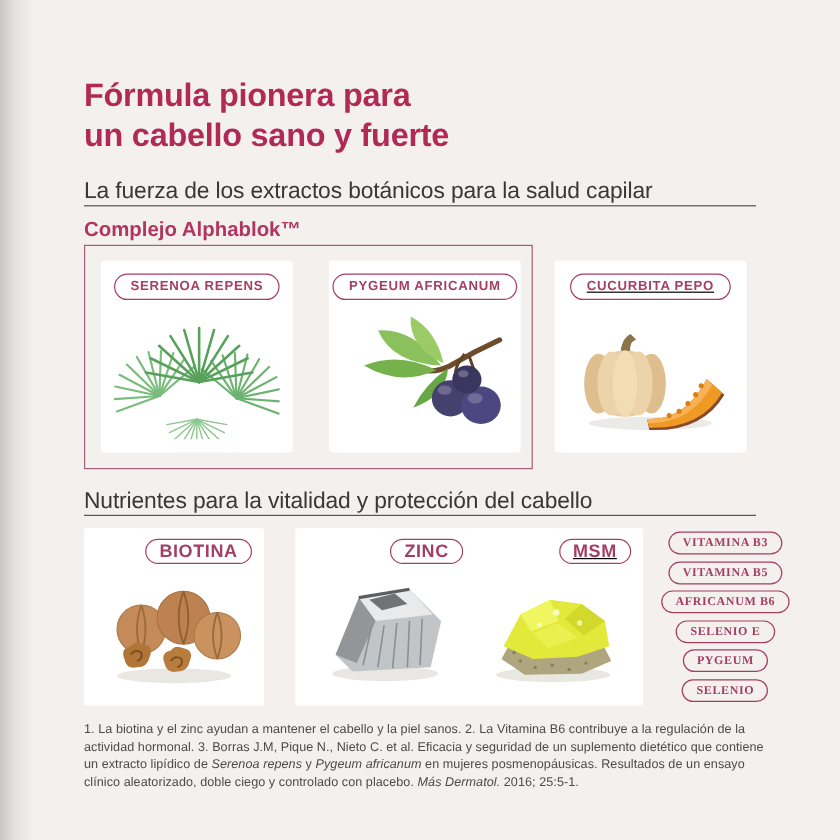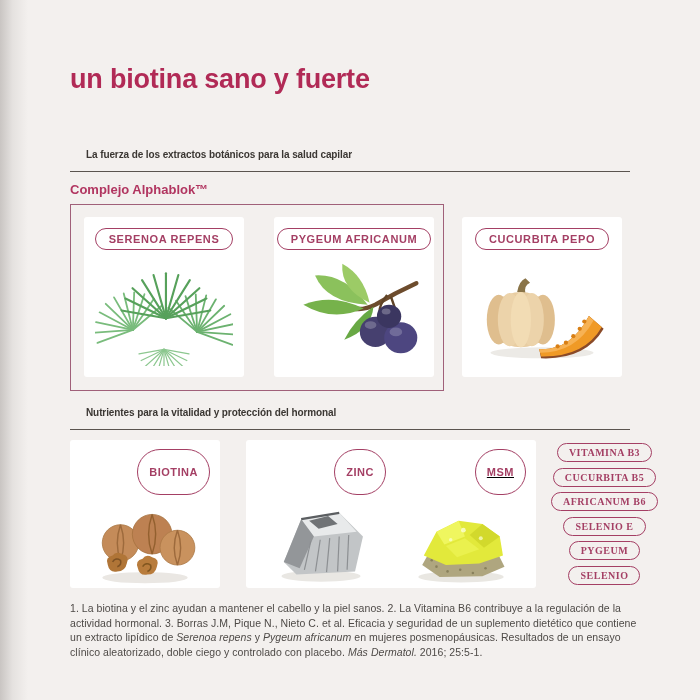--- a/index.html
+++ b/index.html
@@ -13,56 +13,56 @@
     position:absolute; left:0; top:0; width:28px; height:700px;
     background:linear-gradient(to right, rgba(104,97,94,0.30), rgba(104,97,94,0.10) 45%, rgba(104,97,94,0));
     pointer-events:none;
   }
   .page-title{
     position:absolute; left:70px; top:62px;
     color:#b12a56; font-size:27px; font-weight:700; line-height:34px; letter-spacing:-0.2px;
   }
   .section-heading{
     position:absolute; left:70px;
-    color:#3b3733; font-size:10px; font-weight:700; letter-spacing:-0.1px; white-space:nowrap;margin-left:16px;
+    color:#3b3733; font-size:19px; font-weight:400; letter-spacing:-0.1px; white-space:nowrap;
   }
   .heading-botanicals{ top:149px; }
   .heading-nutrients{ top:407px; }
   .rule{
     position:absolute; left:70px; width:560px; height:1.3px; background:#5a544f;
   }
   .rule-1{ top:171px; }
   .rule-2{ top:429px; }
   .complex-label{
     position:absolute; left:70px; top:182px;
-    color:#b13560; font-size:13px; font-weight:700;
+    color:#b13560; font-size:17px; font-weight:700;
   }
   .alpha-box{
     position:absolute; left:70px; top:204px; width:374px; height:187px;
     border:1.5px solid #a06079; background:transparent;
   }
   .card{
     position:absolute; background:#ffffff; border-radius:3px;
     display:flex; flex-direction:column; align-items:center;
   }
   .card-top{ width:160px; height:160px; top:217px; }
   .card-serenoa{ left:84px; }
   .card-pygeum{ left:274px; }
-  .card-cucurbita{ left:462px; }
+  .card-cucurbita{ left:462px;text-decoration:underline; }
   .card-bottom{ width:150px; height:148px; top:440px; }
   .card-biotina{ left:70px; }
   .card-zinc{ left:228px;margin-left:18px; }
   .card-msm{ left:386px;text-decoration:underline; }
   .pill{
     display:inline-flex; align-items:center; justify-content:center;
     border:1.5px solid #a43f64; border-radius:999px; background:#ffffff;
     color:#a43f64; font-weight:700; white-space:nowrap;
   }
   .card-top .pill{ margin-top:11px; font-size:11px; letter-spacing:0.6px; padding:4px 13px; }
-  .card-bottom .pill{ align-self:flex-end; margin:9px 10px 0 0; font-size:11px; letter-spacing:0.5px; padding:16px 11px;align-items:center; }
+  .card-bottom .pill{ align-self:flex-end; margin:9px 10px 0 0; font-size:15px; letter-spacing:0.5px; padding:1px 11px;align-items:center; }
   .card-top svg{ width:138px; height:112px; margin-top:4px; }
   .card-bottom svg{ width:132px; height:104px; margin-top:2px; }
   .vitamin-pills{
     position:absolute; left:551px; top:443px;
     display:flex; flex-direction:column; align-items:center; gap:5.5px;font-family:Liberation Serif, serif;
   }
   .vitamin-pills .pill{
     background:transparent; font-size:10px; letter-spacing:0.5px; padding:3px 11px;
   }
   .footnote{
@@ -71,21 +71,22 @@
   }
   .footnote i{ font-style:italic; }
 </style>
 </head>
 <body>
 
 <div class="page">
   <div class="edge-shadow"></div>
 
   <h1 class="page-title">
-    <span style="display:block">un biotina sano y fuerte</span>
+    <span style="display:block">Fórmula pionera para</span>
+    <span style="display:block">un cabello sano y fuerte</span>
   </h1>
 
   <div class="section-heading heading-botanicals">La fuerza de los extractos botánicos para la salud capilar</div>
   <div class="rule rule-1"></div>
   <div class="complex-label">Complejo Alphablok™</div>
 
   <div class="alpha-box"></div>
 
   <div class="card card-top card-serenoa">
     <span class="pill">
@@ -152,21 +153,21 @@
       <path d="M72 100 Q106 102 126 64 L140 76 Q121 109 74 108 Z" fill="#f09a26"></path>
       <path d="M72 100 Q106 102 126 64 L131 69 Q112 104 73 104 Z" fill="#f7b254"></path>
       <circle cx="92" cy="97" r="2.3" fill="#d87f15"></circle>
       <circle cx="101" cy="93" r="2.3" fill="#d87f15"></circle>
       <circle cx="109" cy="86" r="2.3" fill="#d87f15"></circle>
       <circle cx="116" cy="78" r="2.3" fill="#d87f15"></circle>
       <circle cx="121" cy="70" r="2.3" fill="#d87f15"></circle>
     </svg>
   </div>
 
-  <div class="section-heading heading-nutrients">Nutrientes para la vitalidad y protección del hormonal</div>
+  <div class="section-heading heading-nutrients">Nutrientes para la vitalidad y protección del cabello</div>
   <div class="rule rule-2"></div>
 
   <div class="card card-bottom card-biotina">
     <span class="pill">
       <span>BIOTINA</span>
     </span>
     <svg viewBox="0 0 150 115" aria-hidden="true">
       <ellipse cx="75" cy="102" rx="54" ry="7" fill="#eae7e3"></ellipse>
       <circle cx="44" cy="58" r="23" fill="#c48b59" stroke="#aa7845" stroke-width="1"></circle>
       <path d="M44 35 Q36 58 44 81 M44 35 Q52 58 44 81" stroke="#9d6a3c" stroke-width="1.8" fill="none"></path>
@@ -225,21 +226,21 @@
       <circle cx="100" cy="52" r="2.5" fill="#fbffd9" opacity="0.7"></circle>
       <circle cx="62" cy="54" r="2.2" fill="#fbffd9" opacity="0.7"></circle>
     </svg>
   </div>
 
   <div class="vitamin-pills">
     <span class="pill">
         <span>VITAMINA B3</span>
       </span>
     <span class="pill">
-        <span>CUCURBITA B5</span>
+        <span>VITAMINA B5</span>
       </span>
     <span class="pill">
         <span>AFRICANUM B6</span>
       </span>
     <span class="pill">
         <span>SELENIO E</span>
       </span>
     <span class="pill">
         <span>PYGEUM</span>
       </span>

